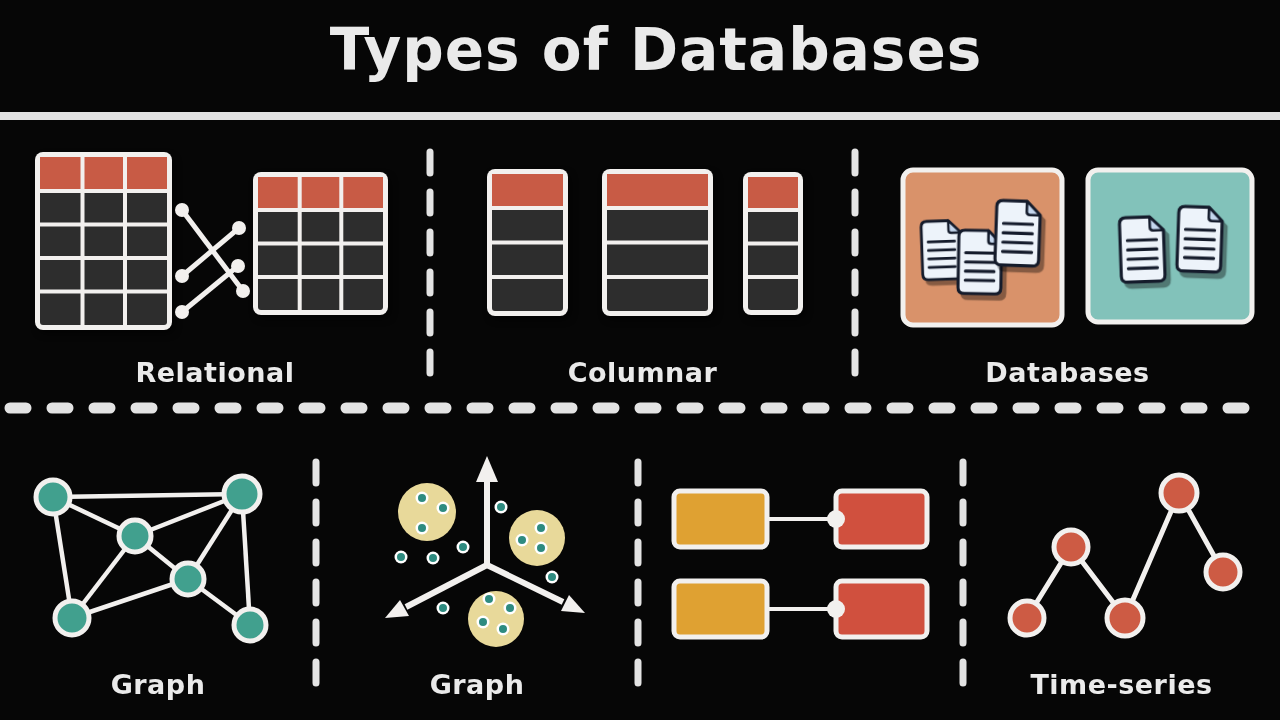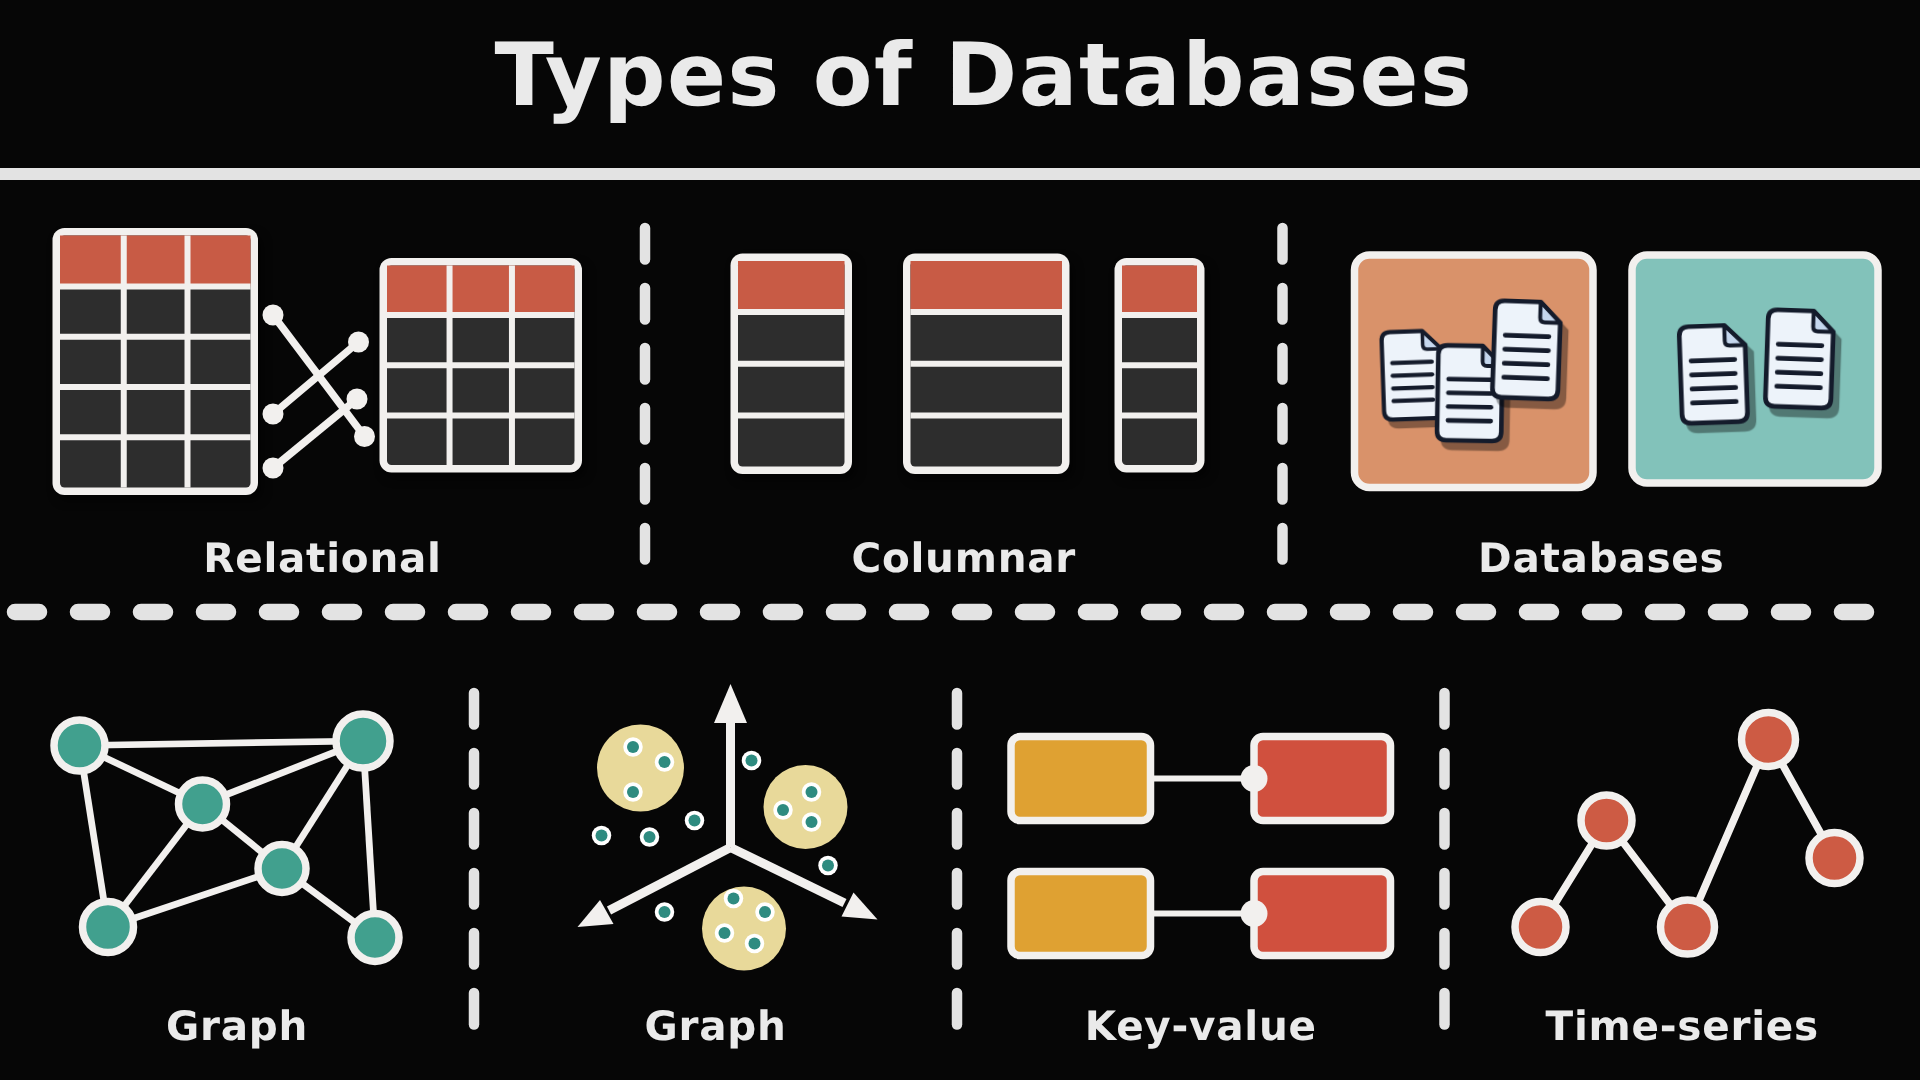--- a/index.html
+++ b/index.html
@@ -248,21 +248,20 @@
         <rect x="198" y="41" width="91" height="56" rx="6" fill="var(--valuered)" stroke="var(--border)" stroke-width="5"></rect>
         <circle cx="198" cy="69" r="9" fill="var(--border)"></circle>
       </g>
       <g>
         <line x1="129" y1="159" x2="198" y2="159" stroke="var(--border)" stroke-width="4"></line>
         <rect x="36" y="131" width="93" height="56" rx="6" fill="var(--keyorange)" stroke="var(--border)" stroke-width="5"></rect>
         <rect x="198" y="131" width="91" height="56" rx="6" fill="var(--valuered)" stroke="var(--border)" stroke-width="5"></rect>
         <circle cx="198" cy="159" r="9" fill="var(--border)"></circle>
       </g>
     </svg>
-    <div class="label">Key-value</div>
   </div>
 
   <div class="section" style="left:963px;top:450px;width:317px;height:250px;">
     <svg width="317" height="215" viewBox="0 0 317 215">
       <polyline points="64,168 108,97 162,168 216,43 260,122" fill="none" stroke="var(--border)" stroke-width="5"></polyline>
       <g fill="var(--tsred)" stroke="var(--border)" stroke-width="5">
         <circle cx="64" cy="168" r="17"></circle>
         <circle cx="108" cy="97" r="17"></circle>
         <circle cx="162" cy="168" r="18"></circle>
         <circle cx="216" cy="43" r="18"></circle>

